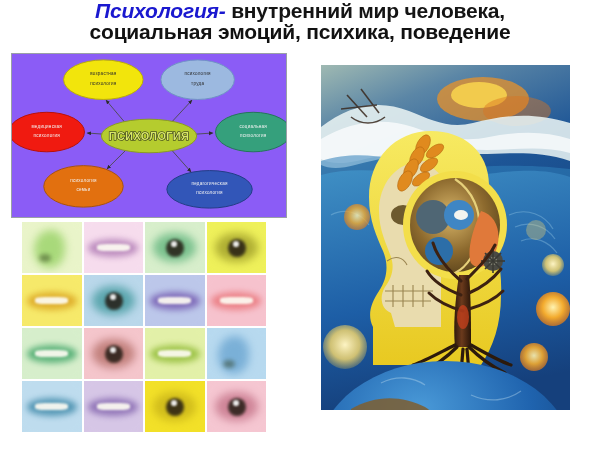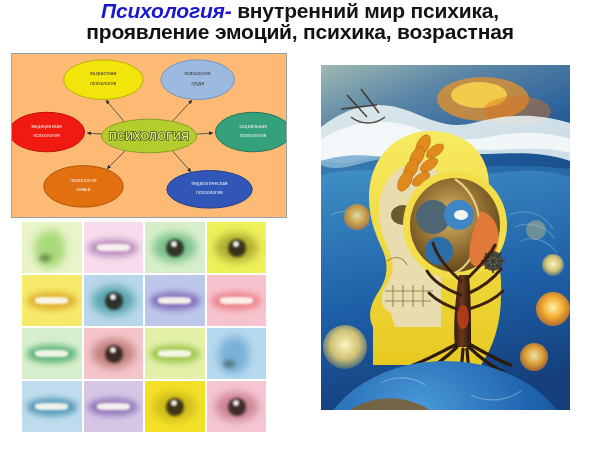--- a/index.html
+++ b/index.html
@@ -9,21 +9,21 @@
   
   #title-block{position:absolute;left:0;top:0;width:600px;height:50px;
       text-align:center;line-height:1.02;}
   #title-line-1{font-size:21px;font-weight:bold;white-space:nowrap;letter-spacing:-0.2px;}
   #title-line-2{font-size:21px;font-weight:bold;white-space:nowrap;letter-spacing:-0.2px;color:#111111;}
   .t-accent{color:#1a18cf;font-style:italic;}
   .t-dark{color:#141414;}
 
   
   #diagram-panel{position:absolute;left:11px;top:53px;width:276px;height:165px;
-      background:#fdba74;border:1px solid #9aa0a6;box-sizing:border-box;}
+      background:#8b5cf6;border:1px solid #9aa0a6;box-sizing:border-box;}
   #diagram-svg{position:absolute;left:0;top:0;width:100%;height:100%;}
   .node-text{font-family:"Liberation Sans",sans-serif;font-size:4.6px;
       text-anchor:middle;letter-spacing:0.25px;}
   .node-text.dk{fill:#2b2b2b;}
   .node-text.lt{fill:#f3f3f3;}
   .center-text{font-family:"Liberation Sans",sans-serif;font-size:11px;font-weight:bold;
       text-anchor:middle;fill:#d9e86a;stroke:#181818;stroke-width:1.1px;
       paint-order:stroke;letter-spacing:0.4px;}
   .edge{stroke:#4a4a4a;stroke-width:0.9;}
 
@@ -38,23 +38,23 @@
   #painting{position:absolute;left:321px;top:65px;width:249px;height:345px;
       overflow:hidden;background:#0d2a63;}
   #painting-svg{position:absolute;left:0;top:0;width:100%;height:100%;}
 </style>
 </head>
 <body>
 
 <div id="title-block">
   <div id="title-line-1">
     <span class="t-accent">Психология-</span>
-    <span class="t-dark">внутренний мир психика,</span>
+    <span class="t-dark">внутренний мир человека,</span>
   </div>
-  <div id="title-line-2">проявление эмоций, психика, возрастная</div>
+  <div id="title-line-2">социальная эмоций, психика, поведение</div>
 </div>
 
 <div id="diagram-panel">
   <svg id="diagram-svg" viewBox="0 0 276 165" preserveAspectRatio="none">
 
     <g>
       <line class="edge" x1="116" y1="72" x2="95" y2="47" marker-end="url(#ah)"></line>
       <line class="edge" x1="158" y1="72" x2="181" y2="47" marker-end="url(#ah)"></line>
       <line class="edge" x1="104" y1="82" x2="76" y2="80" marker-end="url(#ah)"></line>
       <line class="edge" x1="172" y1="82" x2="202" y2="80" marker-end="url(#ah)"></line>

